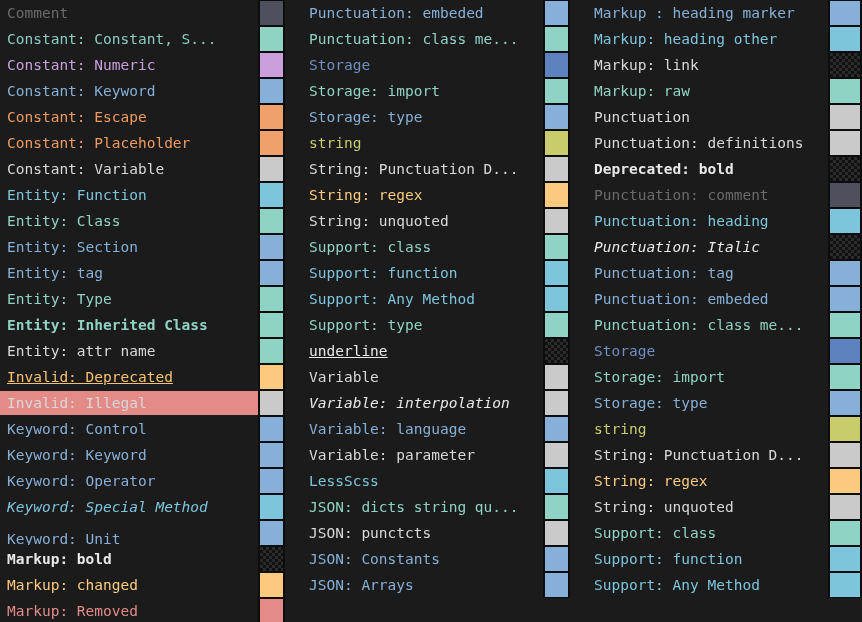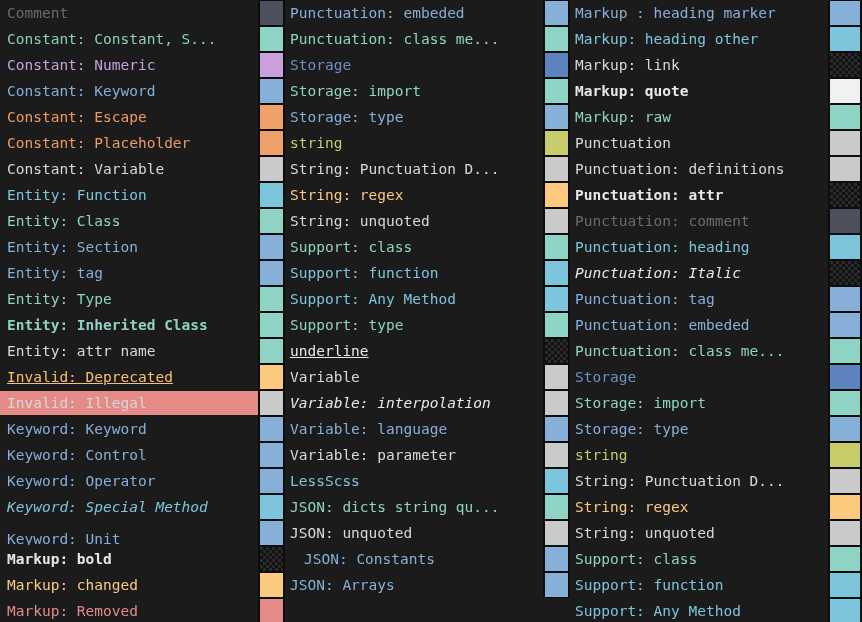--- a/index.html
+++ b/index.html
@@ -31,21 +31,21 @@
     align-items:center;
     padding-left:7px;
     font-size:14.5px;
     line-height:26px;
     white-space:nowrap;
     overflow:hidden;
     box-sizing:border-box;
     border-top:1px solid #1b1b1b;
     border-bottom:1px solid #1b1b1b;
   }
-  .col-1 .label-cell, .col-2 .label-cell{ padding-left:5px; }
+  .col-1 .label-cell, .col-2 .label-cell{ padding-left:24px; }
 
   .swatch{
     flex:0 0 27px;
     width:27px;
     box-sizing:border-box;
     border:1px solid #0d0d0d;
     border-left:2px solid #0d0d0d;
     border-right:2px solid #0d0d0d;
   }
   .col-2 .swatch{ flex:0 0 34px; width:34px; }
@@ -131,25 +131,25 @@
       </div>
       <div class="row">
         <div class="label-cell u" style="color: rgb(246, 193, 113);">Invalid: Deprecated</div>
         <div class="swatch" style="background: rgb(251, 202, 126);"></div>
       </div>
       <div class="row hl-illegal">
         <div class="label-cell " style="color: rgb(216, 216, 216); background: rgb(228, 139, 136);">Invalid: Illegal</div>
         <div class="swatch" style="background: rgb(202, 202, 202);"></div>
       </div>
       <div class="row">
+        <div class="label-cell " style="color: rgb(134, 176, 216);">Keyword: Control</div>
+        <div class="swatch" style="background: rgb(134, 176, 216);"></div>
+      </div>
+      <div class="row">
         <div class="label-cell " style="color: rgb(134, 176, 216);">Keyword: Keyword</div>
-        <div class="swatch" style="background: rgb(134, 176, 216);"></div>
-      </div>
-      <div class="row">
-        <div class="label-cell " style="color: rgb(134, 176, 216);">Keyword: Control</div>
         <div class="swatch" style="background: rgb(134, 176, 216);"></div>
       </div>
       <div class="row">
         <div class="label-cell " style="color: rgb(134, 176, 216);">Keyword: Operator</div>
         <div class="swatch" style="background: rgb(134, 176, 216);"></div>
       </div>
       <div class="row">
         <div class="label-cell i" style="color: rgb(124, 197, 221);">Keyword: Special Method</div>
         <div class="swatch" style="background: rgb(124, 197, 221);"></div>
       </div>
@@ -245,25 +245,25 @@
       </div>
       <div class="row">
         <div class="label-cell " style="color: rgb(124, 197, 221);">LessScss</div>
         <div class="swatch" style="background: rgb(124, 197, 221);"></div>
       </div>
       <div class="row">
         <div class="label-cell " style="color: rgb(143, 211, 196);">JSON: dicts string qu...</div>
         <div class="swatch" style="background: rgb(143, 211, 196);"></div>
       </div>
       <div class="row">
-        <div class="label-cell " style="color: rgb(216, 216, 216);">JSON: unquoted</div>
-        <div class="swatch" style="background: rgb(202, 202, 202);"></div>
-      </div>
-      <div class="row">
-        <div class="label-cell " style="color: rgb(134, 176, 216); margin-left: 14px;">JSON: Constants</div>
+        <div class="label-cell " style="color: rgb(216, 216, 216);">JSON: punctcts</div>
+        <div class="swatch" style="background: rgb(202, 202, 202);"></div>
+      </div>
+      <div class="row">
+        <div class="label-cell " style="color: rgb(134, 176, 216);">JSON: Constants</div>
         <div class="swatch" style="background: rgb(134, 176, 216);"></div>
       </div>
       <div class="row">
         <div class="label-cell " style="color: rgb(134, 176, 216);">JSON: Arrays</div>
         <div class="swatch" style="background: rgb(134, 176, 216);"></div>
       </div>
     </div>
     <div class="column col-2">
       <div class="row">
         <div class="label-cell " style="color: rgb(134, 176, 216);">Markup : heading marker</div>
@@ -271,37 +271,33 @@
       </div>
       <div class="row">
         <div class="label-cell " style="color: rgb(124, 197, 221);">Markup: heading other</div>
         <div class="swatch" style="background: rgb(124, 197, 221);"></div>
       </div>
       <div class="row">
         <div class="label-cell " style="color: rgb(216, 216, 216);">Markup: link</div>
         <div class="swatch checker"></div>
       </div>
       <div class="row">
-        <div class="label-cell b" style="color: rgb(232, 232, 232);">Markup: quote</div>
-        <div class="swatch" style="background: rgb(239, 241, 243);"></div>
-      </div>
-      <div class="row">
         <div class="label-cell " style="color: rgb(143, 211, 196);">Markup: raw</div>
         <div class="swatch" style="background: rgb(143, 211, 196);"></div>
       </div>
       <div class="row">
         <div class="label-cell " style="color: rgb(216, 216, 216);">Punctuation</div>
         <div class="swatch" style="background: rgb(202, 202, 202);"></div>
       </div>
       <div class="row">
         <div class="label-cell " style="color: rgb(216, 216, 216);">Punctuation: definitions</div>
         <div class="swatch" style="background: rgb(202, 202, 202);"></div>
       </div>
       <div class="row">
-        <div class="label-cell b" style="color: rgb(232, 232, 232);">Punctuation: attr</div>
+        <div class="label-cell b" style="color: rgb(232, 232, 232);">Deprecated: bold</div>
         <div class="swatch checker"></div>
       </div>
       <div class="row">
         <div class="label-cell " style="color: rgb(107, 107, 107);">Punctuation: comment</div>
         <div class="swatch" style="background: rgb(78, 80, 94);"></div>
       </div>
       <div class="row">
         <div class="label-cell " style="color: rgb(124, 197, 221);">Punctuation: heading</div>
         <div class="swatch" style="background: rgb(124, 197, 221);"></div>
       </div>

